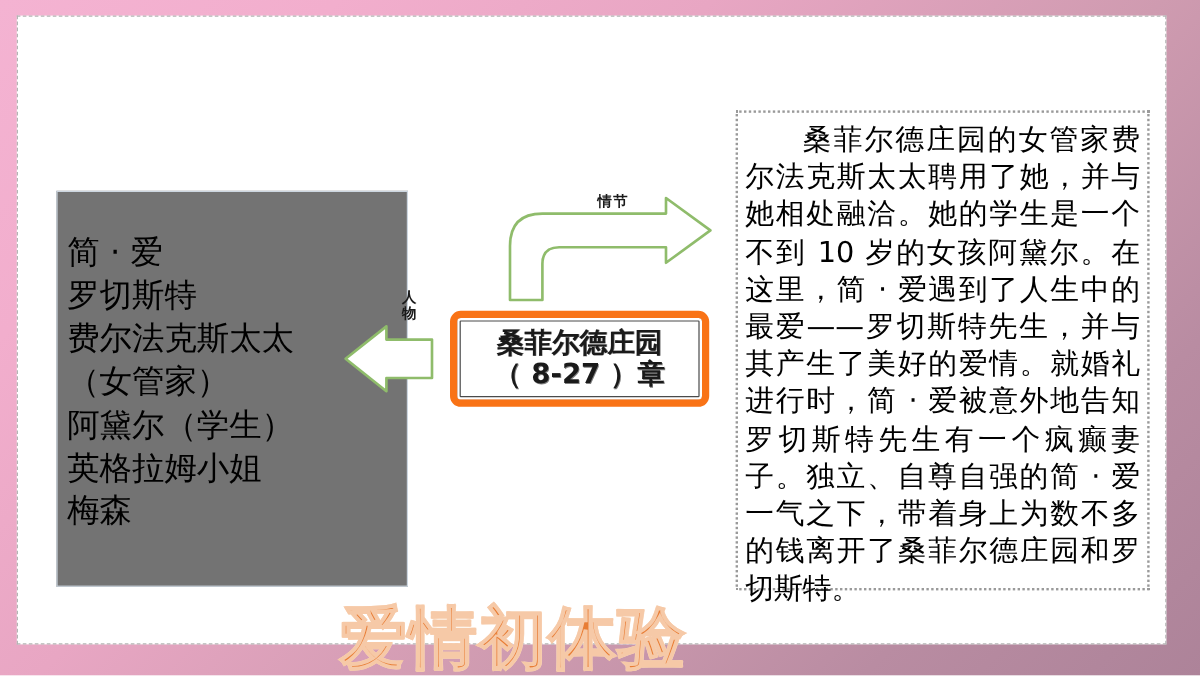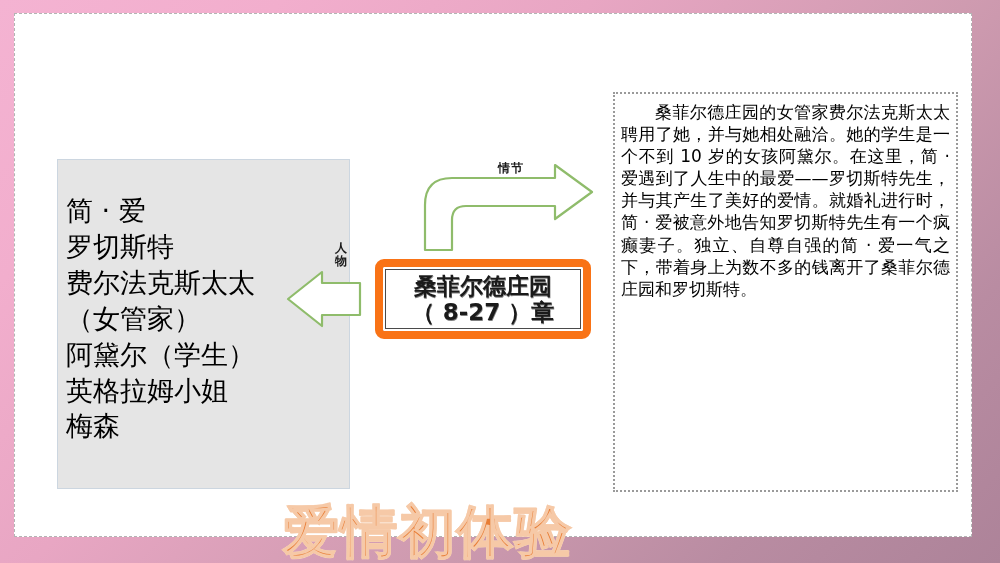--- a/index.html
+++ b/index.html
@@ -27,27 +27,27 @@
     width: 958px;
     height: 524px;
     background: #ffffff;
     border: 1px dashed #b4b4b4;
     box-sizing: border-box;
   }
 
   
   #characters-box {
     position: absolute;
-    left: 42px;
+    left: 32px;
     top: 145px;
     width: 293px;
     height: 330px;
     border: 1px solid #ccd6e0;
     box-sizing: border-box;
-    background: #e5e5e5;
+    background: #737373;
   }
   #characters-list {
     position: absolute;
     left: 8px;
     top: 33px;
     width: 238px;
     font-size: 27px;
     line-height: 1.33;
     color: #000000;
     letter-spacing: 0px;
@@ -55,21 +55,21 @@
   }
 
   
   #center-node {
     position: absolute;
     left: 360px;
     top: 245px;
     width: 216px;
     height: 80px;
     background: #ffffff;
-    border: 8px solid #f97316;
+    border: 6px solid #f97316;
     border-radius: 9px;
     box-sizing: border-box;
     box-shadow: inset 0 0 0 2px #ffffff, inset 0 0 0 3px #4a4a4a;
     display: flex;
     flex-direction: column;
     align-items: center;
     justify-content: center;
   }
   #center-node .nline {
     font-size: 23px;
@@ -86,21 +86,21 @@
     left: 598px;
     top: 78px;
     width: 345px;
     height: 400px;
     border: 2px dotted #9a9a9a;
     box-sizing: border-box;
     background: #ffffff;
     padding: 7px 6px 4px 6px;
   }
   #summary-text {
-    font-size: 17px;
+    font-size: 24px;
     line-height: 1.30;
     color: #000000;
     text-align: justify;
     text-justify: inter-character;
     text-indent: 2em;
     margin: 0;
   }
 
   
   #slide-title {

